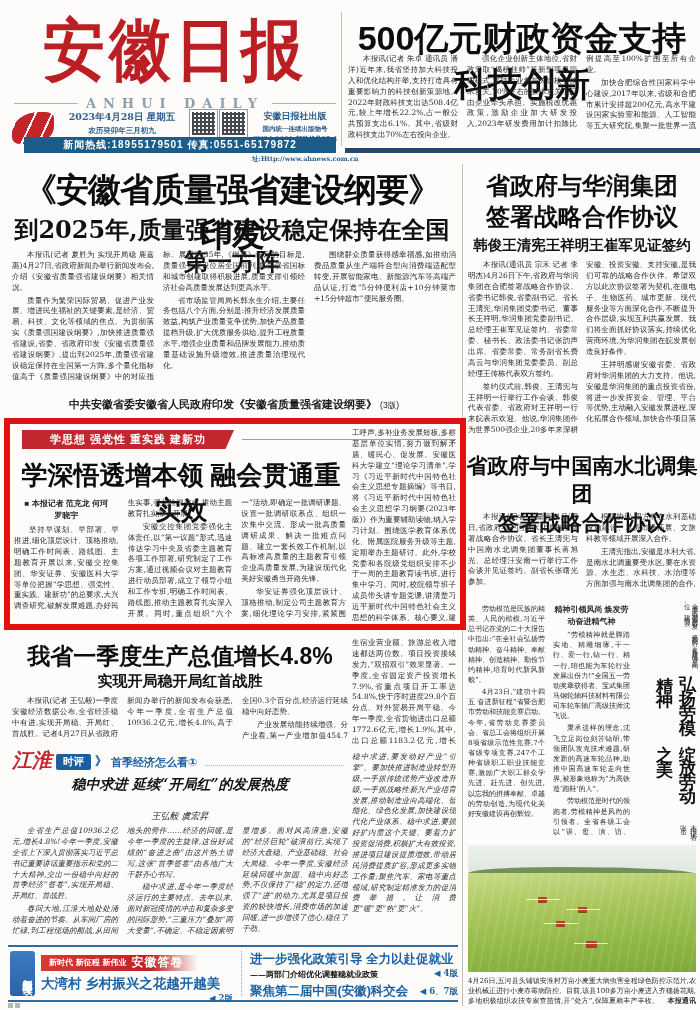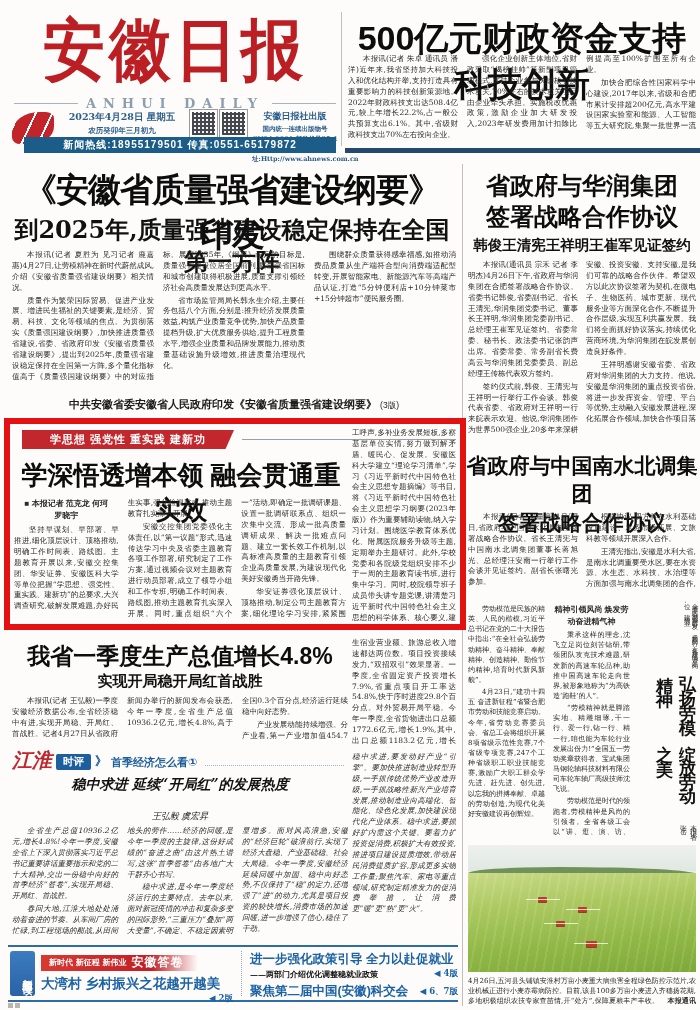--- a/index.html
+++ b/index.html
@@ -122,21 +122,21 @@
     <p>本报讯(记者 朱卓 通讯员 潘洋)近年来,我省坚持加大科技投入和优化结构并举,支持打造具有重要影响力的科技创新策源地。2022年财政科技支出达508.4亿元,较上年增长22.2%,占一般公共预算支出6.1%。其中,省级财政科技支出70%左右投向企业。</p>
     <p>强化企业创新主体地位,省财政采取“揭榜挂帅”等新型项目管理模式,支持企业参与关键核心技术攻关,70%左右的技术攻关项目由企业牵头承担。实施税改优惠政策,激励企业加大研发投入,2023年研发费用加计扣除比例提高至100%扩围至所有企业。</p>
     <p>加快合肥综合性国家科学中心建设,2017年以来,省级和合肥市累计安排超200亿元,高水平建设国家实验室和能源、人工智能等五大研究院,集聚一批世界一流重大科技基础设施,争取国家更多创新资源在我省布局。</p>
 
   </div>
   <div class="abs" id="navyrule"></div>
 
   <div class="abs hei h-black center" style="left:10px; top:168px; width:444px; font-size:33px; letter-spacing:-1px;">《安徽省质量强省建设纲要》印发</div>
   <div class="abs subhead-serif center" style="left:10px; top:214px; width:444px; font-size:24px;">到2025年,质量强省建设稳定保持在全国第一方阵</div>
   <div class="abs bodytext cols3" style="left:12px; top:250px; width:444px; height:141px;">
-    <p>本报讯(记者 夏胜为 见习记者 鹿嘉惠)4月27日,让劳模精神在新时代蔚然成风,介绍《安徽省质量强省建设纲要》相关情况。</p>
+    <p>本报讯(记者 夏胜为 实现开局稳 鹿嘉惠)4月27日,省政府新闻办举行新闻发布会,介绍《安徽省质量强省建设纲要》相关情况。</p>
     <p>质量作为繁荣国际贸易、促进产业发展、增进民生福祉的关键要素,是经济、贸易、科技、文化等领域的焦点。为贯彻落实《质量强国建设纲要》,加快推进质量强省建设,省委、省政府印发《安徽省质量强省建设纲要》,提出到2025年,质量强省建设稳定保持在全国第一方阵,多个量化指标值高于《质量强国建设纲要》中的对应指标。展望2035年,《纲要》设定的目标是,质量强省建设位居全国前列,质量强省国标和城市创建取得积极进展,质量支撑引领经济社会高质量发展达到更高水平。</p>
     <p>省市场监管局局长韩永生介绍,主要任务包括八个方面,分别是:推升经济发展质量效益,构筑产业质量竞争优势,加快产品质量提档升级,扩大优质服务供给,提升工程质量水平,增强企业质量和品牌发展能力,推动质量基础设施升级增效,推进质量治理现代化。</p>
     <p>围绕群众质量获得感幸福感,如推动消费品质量从生产端符合型向消费端适配型转变,开展智能家电、新能源汽车等高端产品认证,打造“5分钟便利店+10分钟菜市+15分钟超市”便民服务圈。</p>
   </div>
   <div class="abs hei center" style="left:12px; top:397px; width:444px; font-size:11px; font-weight:bold;">
     <span>中共安徽省委安徽省人民政府印发《安徽省质量强省建设纲要》</span>
     <span style="font-weight:normal; font-size:8.5px;">(3版)</span>
   </div>
 
   <div class="abs vline" style="left:462px; top:164px; height:842px;"></div>
@@ -180,21 +180,21 @@
   </div>
 
   <div class="abs" style="left:12px; top:750px; width:336px; display:flex; align-items:flex-end; gap:4px;">
     <span style="color:#c1272d; font-weight:bold; font-style:italic; font-size:20px; line-height:1;">江淮</span>
     <span class="kicker-badge">时评</span>
     <span class="bluetxt" style="font-weight:bold; font-size:12px;">》</span>
     <span class="bluetxt hei" style="font-weight:bold; font-size:11px;">首季经济怎么看①</span>
     <span class="dotline"></span>
   </div>
   <div class="abs subhead-serif center" style="left:12px; top:776px; width:336px; font-size:14px;font-style:italic;">稳中求进  延续“开局红”的发展热度</div>
-  <div class="abs center kai" style="left:12px; top:810px; width:336px; font-size:9px;font-family:Liberation Serif, serif;">王弘毅 虞宏昇</div>
+  <div class="abs center kai" style="left:12px; top:810px; width:336px; font-size:9px;">王弘毅 虞宏昇</div>
   <div class="abs bodytext cols3 kai" style="left:12px; top:826px; width:336px; height:112px;">
     <p>全省生产总值10936.2亿元,增长4.8%!今年一季度,安徽全省上下深入贯彻落实习近平总书记重要讲话重要指示和党的二十大精神,交出一份稳中向好的首季经济“答卷”,实现开局稳、开局红、首战胜。</p>
     <p>春回大地,江淮大地处处涌动着奋进的节奏。从车间厂房的忙碌,到工程现场的酣战,从田间地头的劳作……经济的回暖,是今年一季度的主旋律,这份好成绩的“奋进之曲”由这片热土谱写,这张“首季答卷”由各地广大干群齐心书写。</p>
     <p>稳中求进,是今年一季度经济运行的主要特点。去年以来,面对新冠疫情的冲击和复杂多变的国际形势,“三重压力”叠加“两大变量”,不确定、不稳定因素明显增多。面对风高浪急,安徽的“经济巨轮”破浪前行,实现了经济大盘稳、产业基础稳、社会大局稳。今年一季度,安徽经济延续回暖中加固、稳中向好态势,不仅保持了“稳”的定力,还增强了“进”的动力,尤其是项目投资的较快增长,消费市场的加速回暖,进一步增强了信心,稳住了干劲。</p>
   </div>
   <div class="abs bodytext kai" style="left:352px; top:752px; width:104px; height:186px;">
     <p style="text-indent:0;">稳中求进,要发动好产业“引擎”。要加快推进制造业转型升级,一手抓传统优势产业改造升级,一手抓战略性新兴产业培育发展,推动制造业向高端化、智能化、绿色化发展,加快建设现代化产业体系。稳中求进,要抓好扩内需这个关键。要着力扩投资促消费,积极扩大有效投资,推进项目建设提质增效,带动居民消费提质扩容,形成更多实物工作量;聚焦汽车、家电等重点领域,研究制定精准发力的促消费举措,让消费更“暖”更“热”更“火”。</p>
   </div>
 
   <div class="abs" id="news-guide">
@@ -233,22 +233,22 @@
     <p>本报讯(记者 吴量亮)4月27日,省政府与中国南水北调集团签署战略合作协议。省长王清宪与中国南水北调集团董事长蒋旭光、总经理汪安南一行举行工作会谈并见证签约。副省长张曙光参加。</p>
     <p>根据协议,双方将在水利基础设施建设、水务市场拓展、文旅科教等领域开展深入合作。</p>
     <p>王清宪指出,安徽是水利大省,是南水北调重要受水区,要在水资源、水生态、水科技、水治理等方面加强与南水北调集团的合作,推动水利与相关产业融合发展,助力现代化美好安徽建设。</p>
 
   </div>
 
   <div class="abs bodytext cols2" style="left:468px; top:604px; width:162px; height:238px; font-size:7px;">
     <p>劳动模范是民族的精英、人民的楷模,习近平总书记在党的二十大报告中指出:“在全社会弘扬劳动精神、奋斗精神、奉献精神、创造精神、勤俭节约精神,培育时代新风新貌”。</p>
     <p>4月23日,“建功十四五 奋进新征程”省暨合肥市劳动和技能竞赛启动。今年,省劳动竞赛委员会、省总工会将组织开展8项省级示范性竞赛,7个省级专项竞赛,247个工种省级职工职业技能竞赛,激励广大职工群众学先进、赶先进、创先进,以忘我的拼搏奉献、卓越的劳动创造,为现代化美好安徽建设再创辉煌。</p>
     <div class="article-subhead">精神引领风尚 焕发劳动奋进精气神</div>
+    <p>“劳模精神就是脚踏实地、精雕细琢,干一行、爱一行,钻一行、精一行,咱也能为车轮行业发展出份力!”全国五一劳动奖章获得者、宝武集团马钢轮轴科技材料有限公司车轮车轴厂高级技师沈飞说。</p>
     <p>秉承这样的理念,沈飞立足岗位刻苦钻研,带领团队攻克技术难题,研发新的高速车轮品种,助推中国高速车轮走向世界,被形象地称为“为高铁造‘跑鞋’的人”。</p>
-    <p>“劳模精神就是脚踏实地、精雕细琢,干一行、爱一行,钻一行、精一行,咱也能为车轮行业发展出份力!”全国五一劳动奖章获得者、宝武集团马钢轮轴科技材料有限公司车轮车轴厂高级技师沈飞说。</p>
     <p>劳动模范是时代的领跑者,劳模精神是风尚的引领者。全省各级工会以“讲、逛、演、访、唱、展”等群众喜闻乐见的方式,高标准开展劳模事迹进企业、进工地、进班组、进社区的“五进”示范大宣讲活动,让劳模精神在新时代蔚然成风,激发现场职工的奋斗热情。“我们要把‘敬业’上升为‘精业’,努力磨炼过硬本领,立志成为行家里手。”百名敬业职工牛茁说。</p>
 
   </div>
   <div class="abs" id="labor-vert">
     <div id="labor-kicker">全省广大劳动者踔厉奋发、勇毅前行,在各条战线上立足岗位、建功立业</div>
     <div class="labor-head-col">弘扬劳模精神</div>
     <div class="labor-head-col">绽放劳动之美</div>
     <div id="labor-byline">本报记者 张岳</div>
   </div>
 

